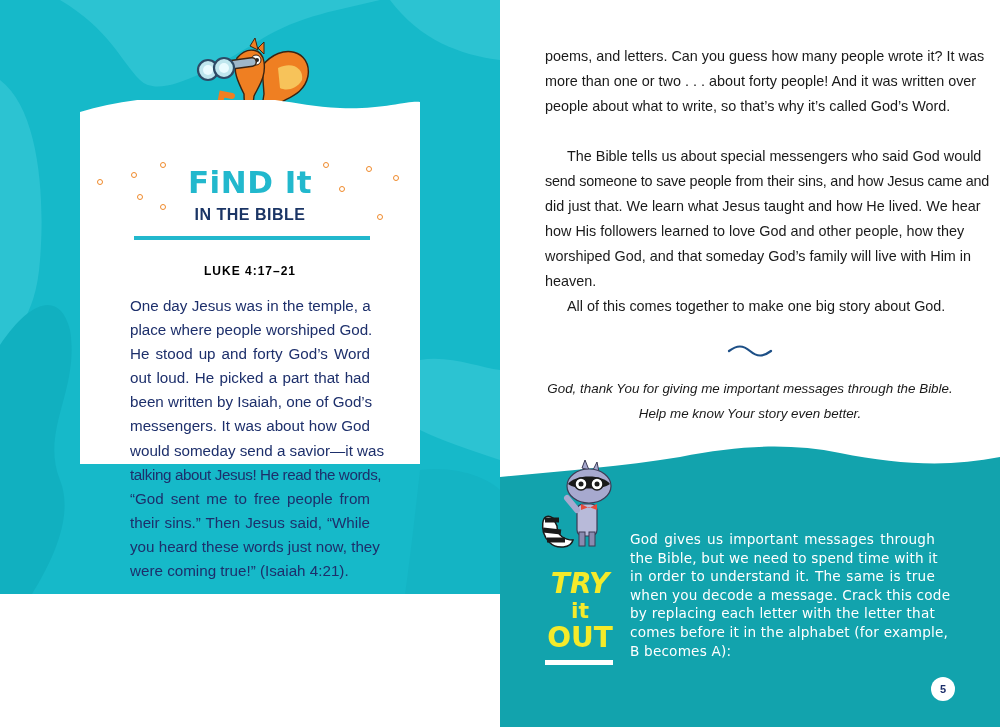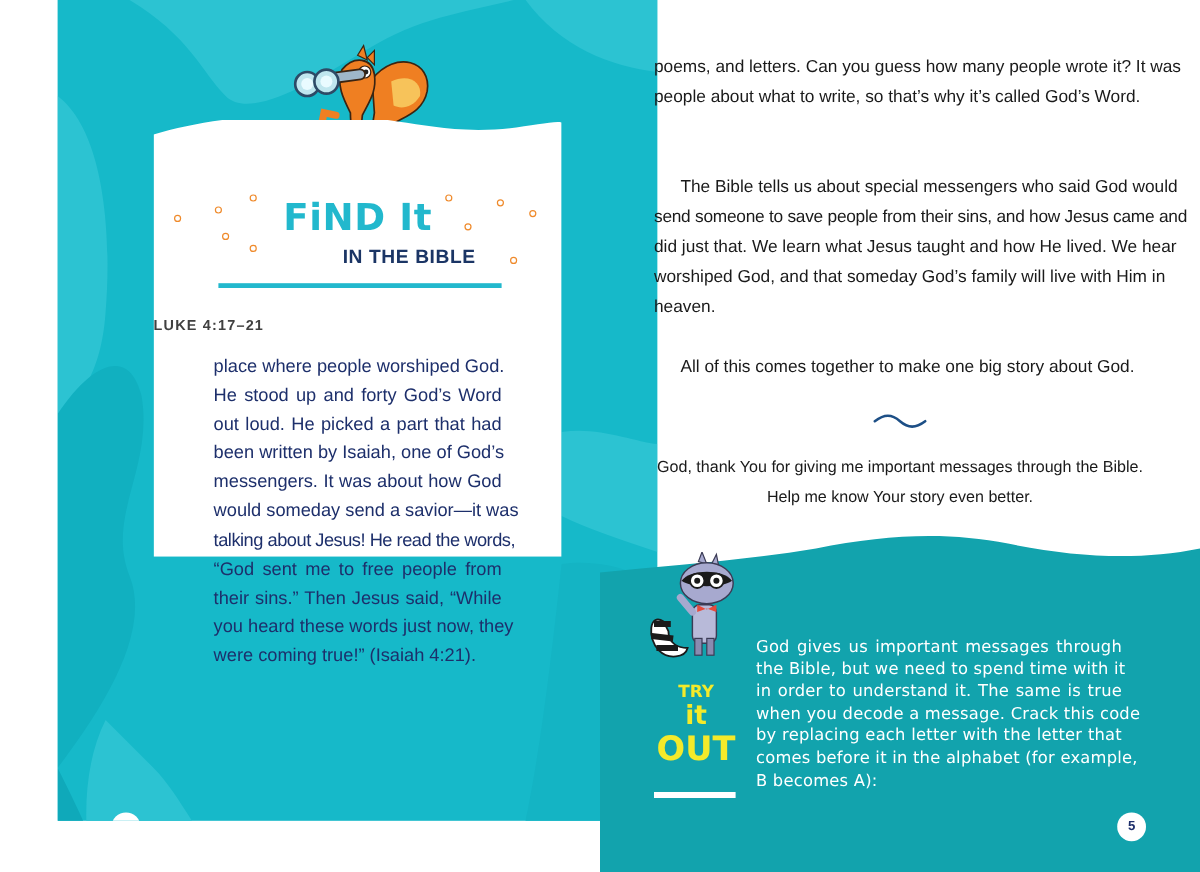--- a/index.html
+++ b/index.html
@@ -1,36 +1,36 @@
 <!DOCTYPE html>
 <html><head>
 <meta charset="utf-8">
 <style>
   html, body { margin:0; padding:0; }
   body { width:1000px; height:727px; position:relative; overflow:hidden; background:#ffffff; font-family:"DejaVu Sans", sans-serif; }
-  .page { position:absolute; top:0; height:684px; overflow:hidden;margin-left:48px; }
+  .page { position:absolute; top:0; height:594px; overflow:hidden; }
   .page-left { left:0; width:500px; background:#16b9c9; }
   .page-right { left:500px; width:500px; background:#ffffff; }
   .blob { position:absolute; }
   .card { position:absolute; left:80px; top:100px; width:340px; height:364px; }
   .card-bg { position:absolute; left:0; top:0; width:340px; height:364px; }
   .dot { position:absolute; width:6px; height:6px; border:1.6px solid #ef8a2b; border-radius:50%; box-sizing:border-box; }
   .find-title { position:absolute; left:0; width:340px; top:160px; text-align:center; font-family:"DejaVu Sans", sans-serif; font-weight:bold; font-size:31px; color:#22b8cd; letter-spacing:0.5px; transform:translateY(-160px); }
-  .find-sub { position:absolute; left:0; width:340px; text-align:center; font-family:"Liberation Sans", sans-serif; font-weight:bold; font-size:16px; color:#1b3565; letter-spacing:0.5px;padding-left:43px; }
+  .find-sub { position:absolute; left:0; width:340px; text-align:center; font-family:"Liberation Sans", sans-serif; font-weight:bold; font-size:16px; color:#1b3565; letter-spacing:0.5px; }
   .rule { position:absolute; background:#22b8cd; }
-  .ref { position:absolute; left:0; width:340px; font-family:"Liberation Sans", sans-serif; font-weight:bold; font-size:12px; color:#404040; letter-spacing:1px; }
+  .ref { position:absolute; left:0; width:340px; text-align:center; font-family:"Liberation Sans", sans-serif; font-weight:bold; font-size:12px; color:#000000; letter-spacing:1px; }
   .story { position:absolute; left:130px; top:294px; width:240px; font-family:"Liberation Sans", sans-serif; font-size:15.2px; line-height:24.1px; color:#1d2f6b; text-align:justify; }
   .story .ln { display:block; text-align:justify; text-align-last:justify; white-space:nowrap; }
   .story .ln.last { text-align-last:left; }
   .page-num { position:absolute; width:24px; height:24px; border-radius:50%; background:#ffffff; color:#1d2f6b; font-family:"Liberation Sans", sans-serif; font-weight:bold; font-size:11px; display:flex; align-items:center; justify-content:center; }
   .body-text { position:absolute; left:545px; width:410px; font-family:"Liberation Sans", sans-serif; font-size:14.4px; line-height:25px; color:#1a1a1a; }
   .body-text .ln { display:block; white-space:nowrap; }
   .body-text .ln.j { text-align:justify; text-align-last:justify; }
   .body-text .indent { padding-left:22px; }
-  .prayer { position:absolute; left:530px; width:440px; text-align:center; font-family:"Liberation Sans", sans-serif; font-size:13.4px; line-height:25px; color:#1a1a1a; }
+  .prayer { position:absolute; left:530px; width:440px; text-align:center; font-family:"Liberation Sans", sans-serif; font-style:italic; font-size:13.4px; line-height:25px; color:#1a1a1a; }
   .try-text { position:absolute; left:630px; top:530px; width:305px; font-family:"DejaVu Sans", sans-serif; font-size:13.6px; line-height:18.6px; color:#ffffff; letter-spacing:0.2px; }
   .try-text .ln { display:block; white-space:nowrap; text-align:justify; text-align-last:justify; }
   .try-text .ln.last { text-align-last:left; }
   .try-label { position:absolute; left:545px; width:70px; text-align:center; font-family:"DejaVu Sans", sans-serif; font-weight:bold; color:#f4ea2a; line-height:1; }
 </style>
 </head>
 <body>
 
 <div class="page page-left">
   <svg class="blob" width="500" height="727" viewBox="0 0 500 727" style="left:0;top:0;">
@@ -78,47 +78,50 @@
   <div class="dot" style="left:393px;top:175px;"></div>
   <div class="dot" style="left:339px;top:186px;"></div>
   <div class="dot" style="left:377px;top:214px;"></div>
 
   <div class="find-title" style="left:80px;top:164px;transform:none;">FiND It</div>
   <div class="find-sub" style="left:80px;top:206px;">IN THE BIBLE</div>
   <div class="rule" style="left:134px;top:236px;width:236px;height:4px;"></div>
   <div class="ref" style="left:80px;top:264px;">LUKE 4:17–21</div>
 
   <div class="story">
+    <span class="ln">One day Jesus was in the temple, a</span>
     <span class="ln">place where people worshiped God.</span>
     <span class="ln">He stood up and forty God’s Word</span>
     <span class="ln">out loud. He picked a part that had</span>
     <span class="ln">been written by Isaiah, one of God’s</span>
     <span class="ln">messengers. It was about how God</span>
     <span class="ln">would someday send a savior—it was</span>
     <span class="ln" style="letter-spacing:-0.4px;">talking about Jesus! He read the words,</span>
     <span class="ln">“God sent me to free people from</span>
     <span class="ln">their sins.” Then Jesus said, “While</span>
     <span class="ln">you heard these words just now, they</span>
     <span class="ln last">were coming true!” (Isaiah 4:21).</span>
   </div>
 
   <div class="page-num" style="left:45px;top:677px;">4</div>
 </div>
 
 <div class="page page-right"></div>
 
 <div class="body-text" style="top:44px;">
   <span class="ln j">poems, and letters. Can you guess how many people wrote it? It was</span>
+  <span class="ln j">more than one or two . . . about forty people! And it was written over</span>
   <span class="ln">people about what to write, so that’s why it’s called God’s Word.</span>
 </div>
 
 <div class="body-text" style="top:144px;">
   <span class="ln j indent">The Bible tells us about special messengers who said God would</span>
   <span class="ln j" style="letter-spacing:-0.2px;">send someone to save people from their sins, and how Jesus came and</span>
   <span class="ln j">did just that. We learn what Jesus taught and how He lived. We hear</span>
+  <span class="ln j">how His followers learned to love God and other people, how they</span>
   <span class="ln j">worshiped God, and that someday God’s family will live with Him in</span>
   <span class="ln">heaven.</span>
 </div>
 
 <div class="body-text" style="top:294px;">
   <span class="ln indent">All of this comes together to make one big story about God.</span>
 </div>
 
 <svg width="46" height="12" viewBox="0 0 46 12" style="position:absolute;left:727px;top:345px;">
   <path d="M2,6 C10,0 16,0 23,6 C30,12 36,12 44,6" fill="none" stroke="#1d4f86" stroke-width="2.2" stroke-linecap="round"></path>
@@ -144,21 +147,21 @@
   <path d="M33,24 C40,14 68,14 75,24 C68,30 40,30 33,24 Z" fill="#1a1a1a"></path>
   <circle cx="46" cy="24" r="6" fill="#ffffff" stroke="#1a1a1a" stroke-width="1.5"></circle>
   <circle cx="62" cy="24" r="6" fill="#ffffff" stroke="#1a1a1a" stroke-width="1.5"></circle>
   <circle cx="46" cy="24" r="2.5" fill="#1a1a1a"></circle>
   <circle cx="62" cy="24" r="2.5" fill="#1a1a1a"></circle>
   <path d="M46,44 L54,48 L62,44 L62,50 L54,47 L46,50 Z" fill="#e64a3b"></path>
   <path d="M42,50 L32,38" stroke="#a7a9cf" stroke-width="6" stroke-linecap="round"></path>
 </svg>
 
 <div class="try-label" style="top:570px;">
-  <div style="font-size:14px;">TRY</div>
+  <div style="font-size:28px;font-style:italic;">TRY</div>
   <div style="font-size:22px;margin-top:2px;">it</div>
   <div style="font-size:28px;margin-top:2px;">OUT</div>
 </div>
 <div class="rule" style="left:545px;top:660px;width:68px;height:5px;background:#ffffff;"></div>
 
 <div class="try-text">
   <span class="ln">God gives us important messages through</span>
   <span class="ln">the Bible, but we need to spend time with it</span>
   <span class="ln">in order to understand it. The same is true</span>
   <span class="ln">when you decode a message. Crack this code</span>

